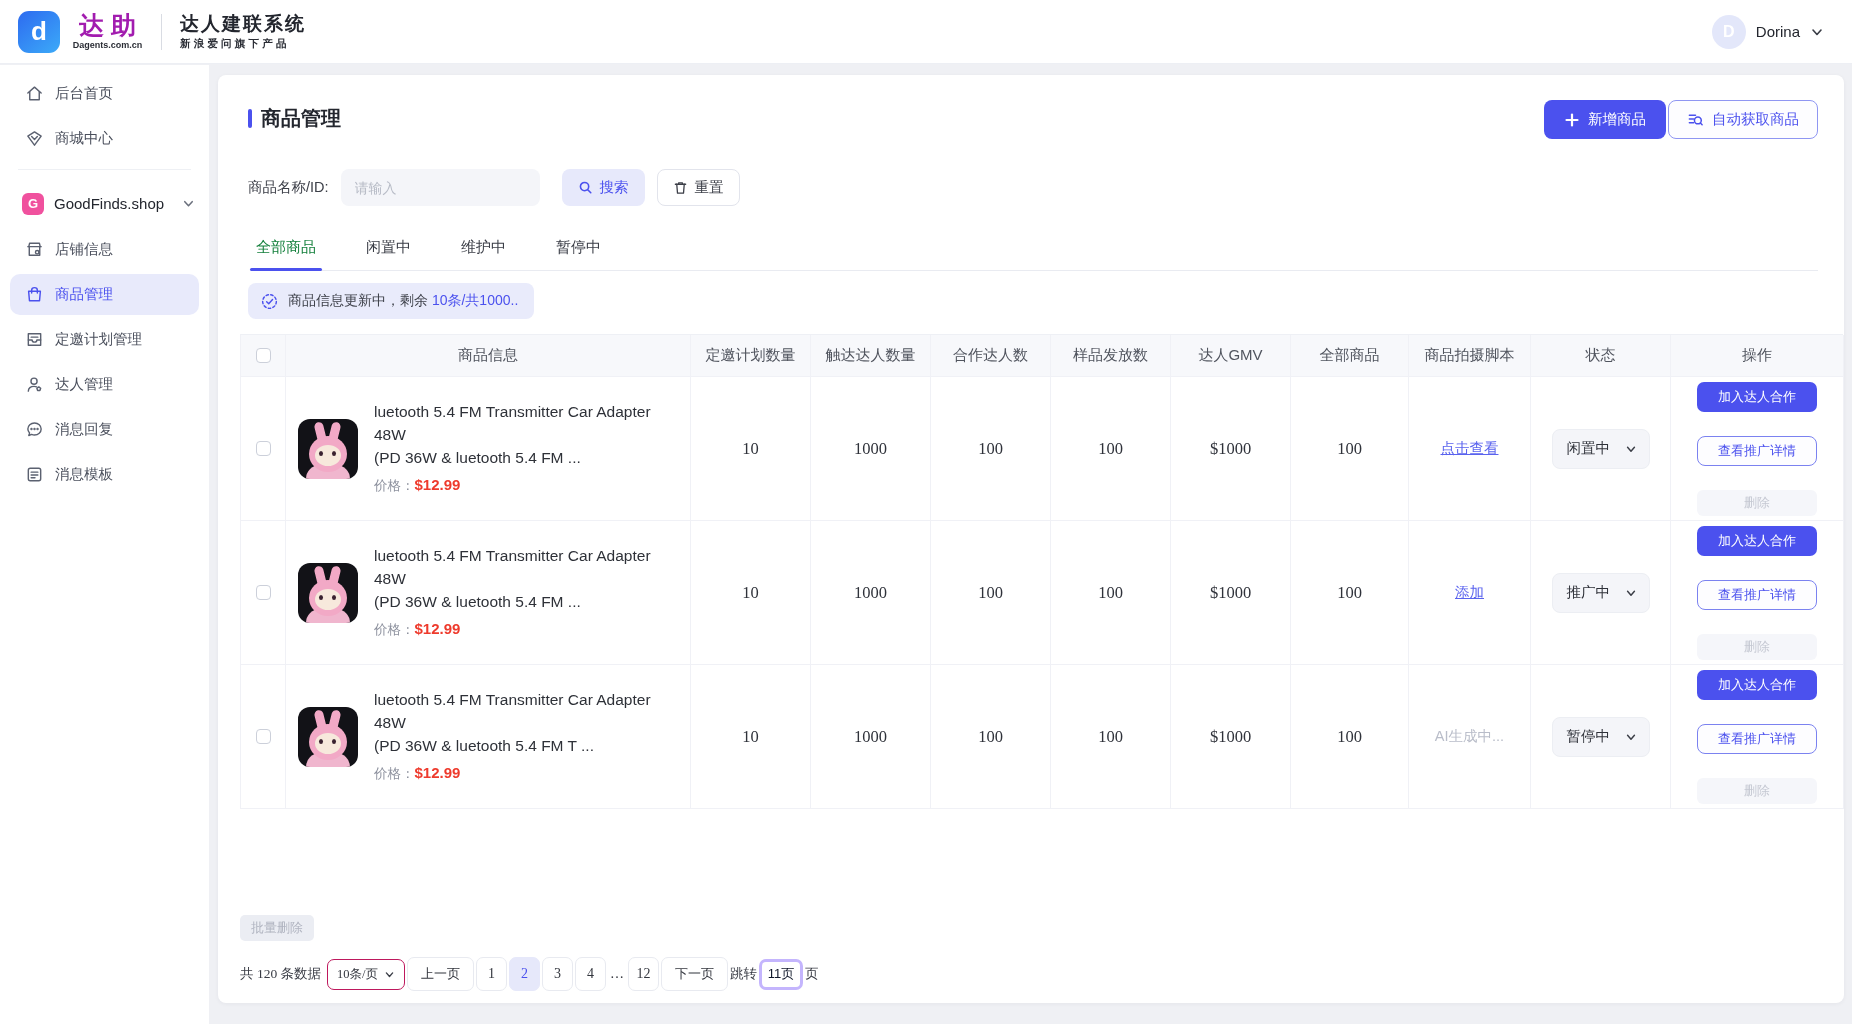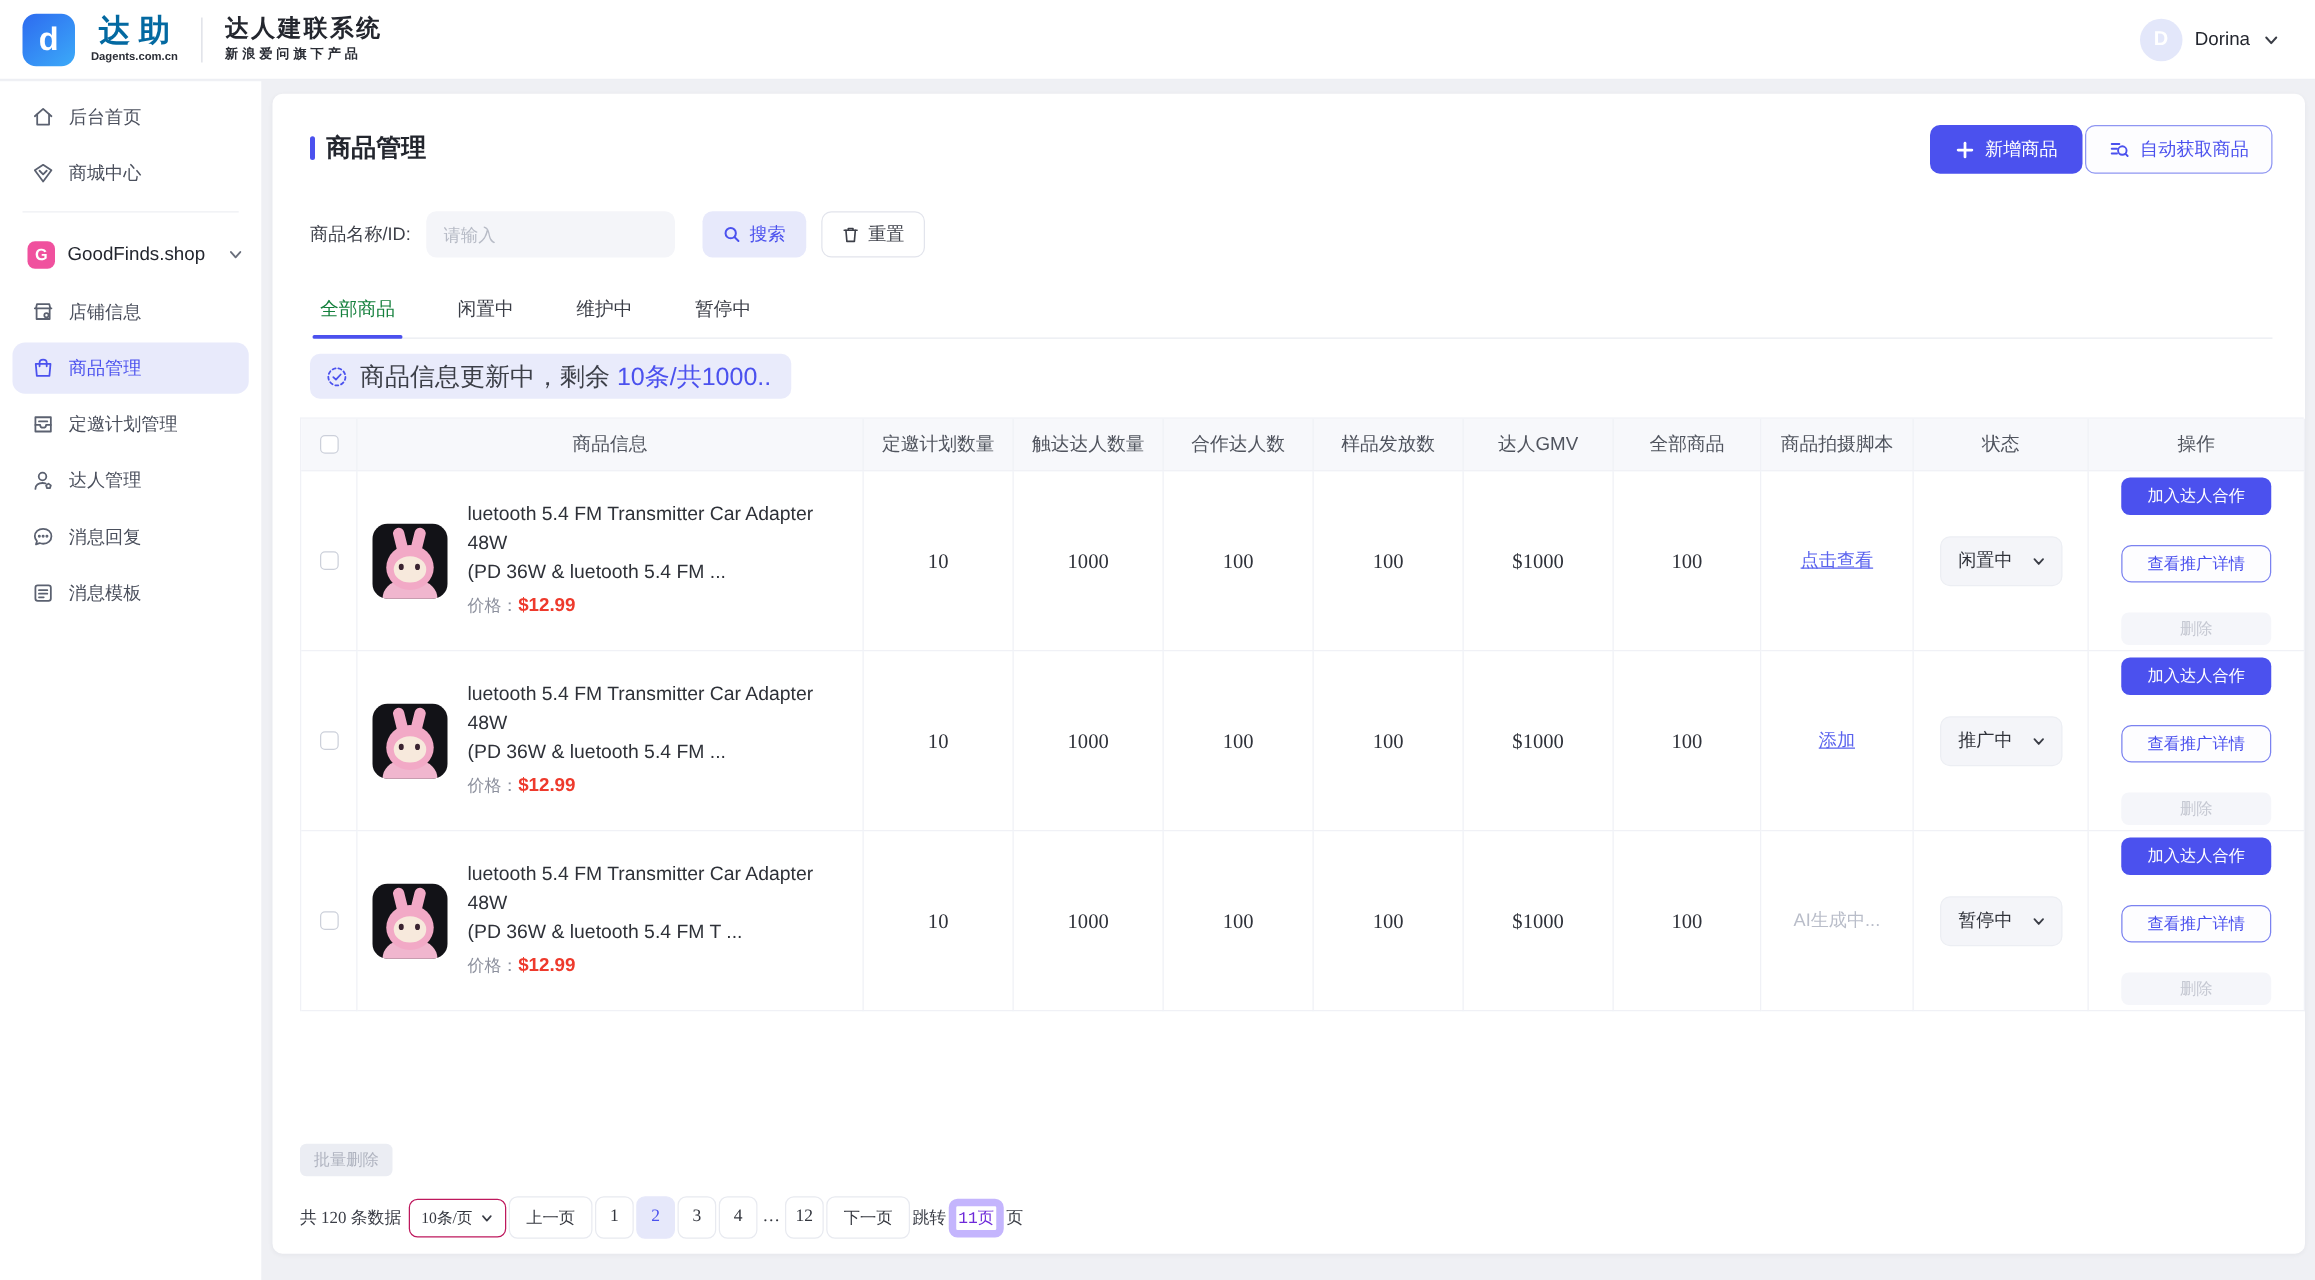--- a/index.html
+++ b/index.html
@@ -6,21 +6,21 @@
   html,body { width:1852px; height:1024px; overflow:hidden;
     font-family:"Liberation Sans", sans-serif; background:#eff0f4; color:#33363e; }
 
   
   .topbar { position:absolute; top:0; left:0; width:1852px; height:64px; background:#fff;
     border-bottom:1px solid #edeff4; display:flex; align-items:center; justify-content:space-between; z-index:5; }
   .brand-wrap { display:flex; align-items:center; gap:12px; padding-left:18px; }
   .logo-mark { width:42px; height:42px; border-radius:11px; background:linear-gradient(140deg,#2e6ef0 5%,#3ba7f8 95%);
     color:#fff; font-weight:bold; font-size:26px; display:flex; align-items:center; justify-content:center; }
   .brand-col { display:flex; flex-direction:column; align-items:center; line-height:1; }
-  .brand-name { font-size:25px; font-weight:bold; color:#0369a1; letter-spacing:7px; margin-left:7px;text-align:right; }
+  .brand-name { font-size:25px; font-weight:bold; color:#a21caf; letter-spacing:7px; margin-left:7px;text-align:right; }
   .brand-domain { font-size:9px; font-weight:bold; color:#2a2d35; margin-top:3px; }
   .brand-vr { width:1px; height:36px; background:#d9dce3; margin:0 6px; }
   .prod-col { display:flex; flex-direction:column; line-height:1; }
   .prod-name { font-size:19px; font-weight:bold; color:#23262e; letter-spacing:2px; }
   .prod-slogan { font-size:10.5px; font-weight:bold; color:#2a2d35; letter-spacing:3.2px; margin-top:5px; }
   .user-wrap { display:flex; align-items:center; gap:10px; padding-right:28px; cursor:pointer; }
   .user-avatar { width:34px; height:34px; border-radius:50%; background:#e3e7fa; color:#fff;
     font-size:16px; font-weight:bold; display:flex; align-items:center; justify-content:center; }
   .user-name { font-size:15px; color:#23262e; }
 
@@ -63,21 +63,21 @@
   .btn-reset { height:37px; padding:0 15px; background:#fff; color:#3c3f48; border:1px solid #e2e4ec;
     border-radius:8px; font-size:14.5px; display:flex; align-items:center; gap:7px; cursor:pointer; font-family:inherit; }
 
   .tabs-row { display:flex; gap:46px; margin:26px 26px 0 36px; border-bottom:1px solid #e9ebf1; }
   .tab { font-size:15px; color:#3a3d46; padding:6px 2px 13px 2px; cursor:pointer; position:relative; }
   .tab.active { color:#15803d; }
   .tab.active::after { content:""; position:absolute; left:-4px; right:-4px; bottom:-1px; height:3px;
     border-radius:2px; background:#4b51ee; }
 
   .notice { display:inline-flex; align-items:center; gap:9px; margin:12px 0 0 30px; height:36px;
-    background:#e9ebfb; border-radius:8px; padding:0 16px 0 12px; font-size:20px; color:#3c3f48; }
+    background:#e9ebfb; border-radius:8px; padding:0 16px 0 12px; font-size:14px; color:#3c3f48; }
   .notice .hl { color:#4b51ee; }
 
   
   .table { margin:15px 1px 0 22px; width:1603px; border-top:1px solid #eef0f5; border-left:1px solid #f0f1f6; }
   .trow, .thead { display:grid; grid-template-columns:45px 405px 120px 120px 120px 120px 120px 118px 122px 140px 173px; }
   .thead { background:#f7f8fb; height:42px; }
   .thead .cell { font-size:15px; color:#50545e; }
   .trow { height:144px; }
   .cell { display:flex; align-items:center; justify-content:center; border-right:1px solid #f0f1f6;
     border-bottom:1px solid #f0f1f6; }
@@ -124,23 +124,23 @@
     display:flex; align-items:center; gap:6px; font-size:12.5px; color:#33363e; cursor:pointer;
     font-family:"Liberation Serif", serif; }
   .pg-btn { height:34px; padding:0 13px; border:1px solid #e8eaf0; border-radius:7px; background:#fff;
     font-size:13px; color:#33363e; cursor:pointer; font-family:inherit; }
   .pg-num { width:31px; height:34px; border:1px solid #e8eaf0; border-radius:7px; background:#fff;
     font-size:14px; color:#33363e; display:flex; align-items:center; justify-content:center; cursor:pointer;
     font-family:"Liberation Serif", serif; }
   .pg-num.active { background:#e6e8fa; color:#4b51ee; border-color:#e6e8fa; }
   .pg-num.ellipsis { border:none; width:18px; cursor:default; }
   .pg-jump-label { font-size:13.5px; color:#3a3d46; }
-  .pg-jump-input { width:44px; height:31px; border:6px solid #c4b5fd; border-radius:7px; background:#fff;
-    display:flex; align-items:center; justify-content:center; font-size:13px; color:#6d28d9;
-    font-family:Liberation Mono, monospace; }
+  .pg-jump-input { width:44px; height:31px; border:3px solid #c4b5fd; border-radius:7px; background:#fff;
+    display:flex; align-items:center; justify-content:center; font-size:13px; color:#0f172a;
+    font-family:Liberation Sans, sans-serif; }
   svg { display:block; }
 </style>
 </head>
 <body>
 
 <div class="topbar">
   <div class="brand-wrap">
     <div class="logo-mark">d</div>
     <div class="brand-col">
       <div class="brand-name">达助</div>

